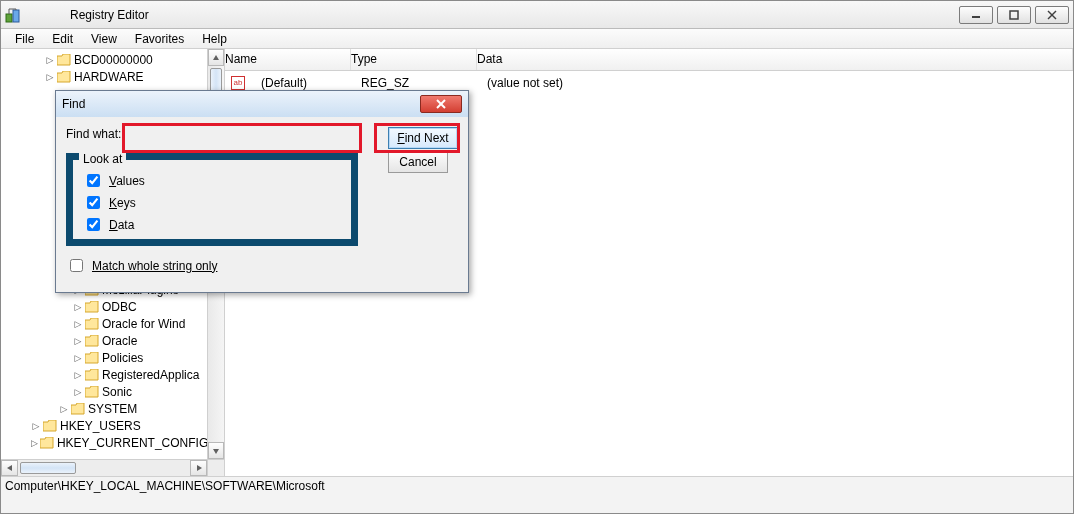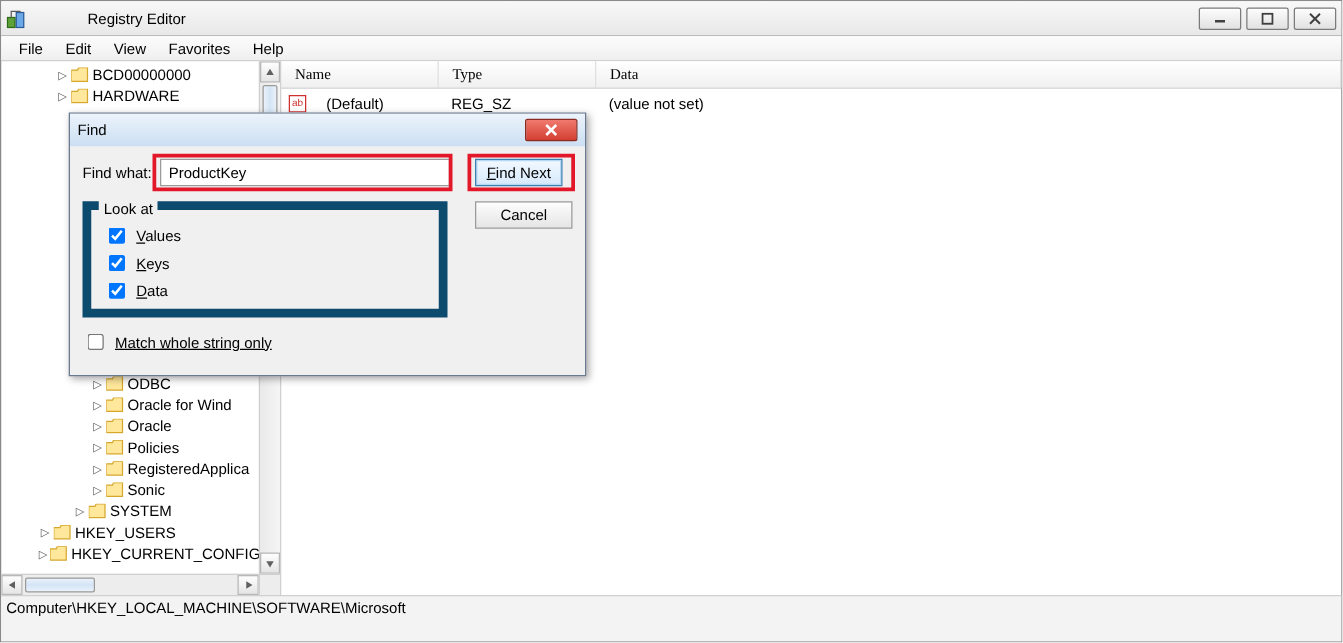--- a/index.html
+++ b/index.html
@@ -23,42 +23,42 @@
   .vscroll { width: 17px; background: linear-gradient(90deg,#e9e9e9,#f5f5f5); border-left: 1px solid #cfcfcf; position: absolute; top: 0; right: 0; bottom: 17px; display:flex; flex-direction:column; }
   .vscroll .sb-btn { height: 17px; display:flex;align-items:center;justify-content:center; background: linear-gradient(#fefefe,#e5e5e5); border:1px solid #b8b8b8; }
   .vscroll .sb-thumb { flex: 0 0 120px; margin: 2px; border: 1px solid #9a9a9a; border-radius: 2px; background: linear-gradient(90deg,#eaf2fb,#d4e4f6,#eaf2fb); }
   .vscroll .sb-track { flex: 1; }
   .hscroll { position: absolute; bottom: 0; left: 0; right: 0; height: 17px; background: #ededed; border-top: 1px solid #cfcfcf; display:flex; }
   .hscroll .sb-btn { width: 17px; display:flex;align-items:center;justify-content:center; background: linear-gradient(#fefefe,#e5e5e5); border:1px solid #b8b8b8; }
   .hscroll .sb-thumb { width: 56px; margin: 2px; border: 1px solid #9a9a9a; border-radius: 2px; background: linear-gradient(#eaf2fb,#d4e4f6,#eaf2fb); }
   .hscroll .sb-track { flex: 1; }
   .list-pane { flex: 1; display: flex; flex-direction: column; }
   .list-header { height: 22px; display: flex; border-bottom: 1px solid #d0d0d0; font-size: 12px; background: linear-gradient(#fff,#f0f0f0); }
-  .list-header .col { padding: 3px 11px; border-right: 1px solid #e0e0e0; font-family: Liberation Serif, serif; }
+  .list-header .col { padding: 3px 0; border-right: 1px solid #e0e0e0; }
   .list-body { flex: 1; padding: 2px; font-size: 12px; }
   .list-row { display: flex; height: 19px; align-items: center; }
   .list-row .c1 { width: 126px; display:flex; align-items:center; padding-left: 4px; gap: 12px; }
   .list-row .c2 { width: 126px; padding-left: 8px; }
   .list-row .c3 { padding-left: 8px; }
   .val-icon { width: 14px; height: 14px; margin-right: 4px; border: 1px solid #cf3030; display:flex;align-items:center;justify-content:center;font-size:8px;color:#cf3030;background:#fff; }
   .statusbar { height: 37px; border-top: 1px solid #d0d0d0; font-size: 12px; padding: 2px 4px; background: #f3f3f3; }
   
   .find-dialog { position: absolute; left: 55px; top: 90px; width: 414px; background: #f0f0f0; border: 1px solid #6a7a90; box-shadow: 2px 2px 6px rgba(0,0,0,0.35); }
   .find-title { height: 26px; background: linear-gradient(#ecf3fb,#cbdff3); display: flex; align-items: center; padding: 0 6px; font-size: 12px; }
   .find-title .t { flex: 1; }
   .find-close { width: 42px; height: 18px; background: linear-gradient(#f07a6f,#d33f32); border: 1px solid #8a2a20; border-radius: 2px; display:flex;align-items:center;justify-content:center; cursor:pointer; }
   .find-body { padding: 10px 10px 14px 10px; font-size: 12px; position: relative; }
   .find-row { display: flex; align-items: center; margin-bottom: 12px; }
   .find-label { width: 62px; }
   .find-input-wrap { width: 232px; }
   .find-input-wrap input { width: 100%; height: 22px; border: 1px solid #9a9a9a; padding: 2px 6px; font-size: 12px; }
   .red-box { position: absolute; border: 3px solid #e2182a; pointer-events: none; }
   .find-btn { width: 70px; height: 22px; border: 1px solid #7da2ce; background: linear-gradient(#f3f9ff,#d6e9fc); font-size: 12px; cursor:pointer; display:flex;align-items:center;justify-content:center; }
   .find-btn.default { border-color: #3c7fb1; box-shadow: 0 0 0 1px #b5d8f7 inset; }
-  .cancel-btn { width: 78px; height: 22px; border: 1px solid #9a9a9a; background: linear-gradient(#fdfdfd,#e5e5e5); font-size: 12px; cursor:pointer; display:flex;align-items:center;justify-content:center; margin-top: 12px; }
+  .cancel-btn { width: 60px; height: 22px; border: 1px solid #9a9a9a; background: linear-gradient(#fdfdfd,#e5e5e5); font-size: 12px; cursor:pointer; display:flex;align-items:center;justify-content:center; margin-top: 2px; }
   .group { border: 7px solid #0c4a6e; padding: 8px 10px 2px 10px; width: 292px; margin-top: 2px; position: relative; }
   .group .legend { position: absolute; top: -8px; left: 6px; background: #f0f0f0; padding: 0 4px; font-size: 12px; }
   .chk { display: flex; align-items: center; gap: 6px; margin: 3px 0; }
   .chk input { width: 13px; height: 13px; }
   u { text-decoration: underline; }
 </style>
 </head>
 <body>
 
 <div class="window">
@@ -251,23 +251,20 @@
     <div class="find-close">
       <svg width="12" height="10">
           <line x1="2" y1="1" x2="10" y2="9" stroke="#fff" stroke-width="2"></line>
           <line x1="10" y1="1" x2="2" y2="9" stroke="#fff" stroke-width="2"></line>
         </svg>
     </div>
   </div>
   <div class="find-body">
     <div class="find-row">
       <span class="find-label"><span>Find what:</span></span>
-      <div class="find-input-wrap">
-        <input type="text" value="ProductKey" style="">
-      </div>
       <div style="flex:1;"></div>
     </div>
     <div class="group">
       <span class="legend">Look at</span>
       <label class="chk">
           <input type="checkbox" id="ck-values" checked="" style="">
           <span><u>V</u>alues</span>
         </label>
       <label class="chk">
           <input type="checkbox" id="ck-keys" checked="" style="">

